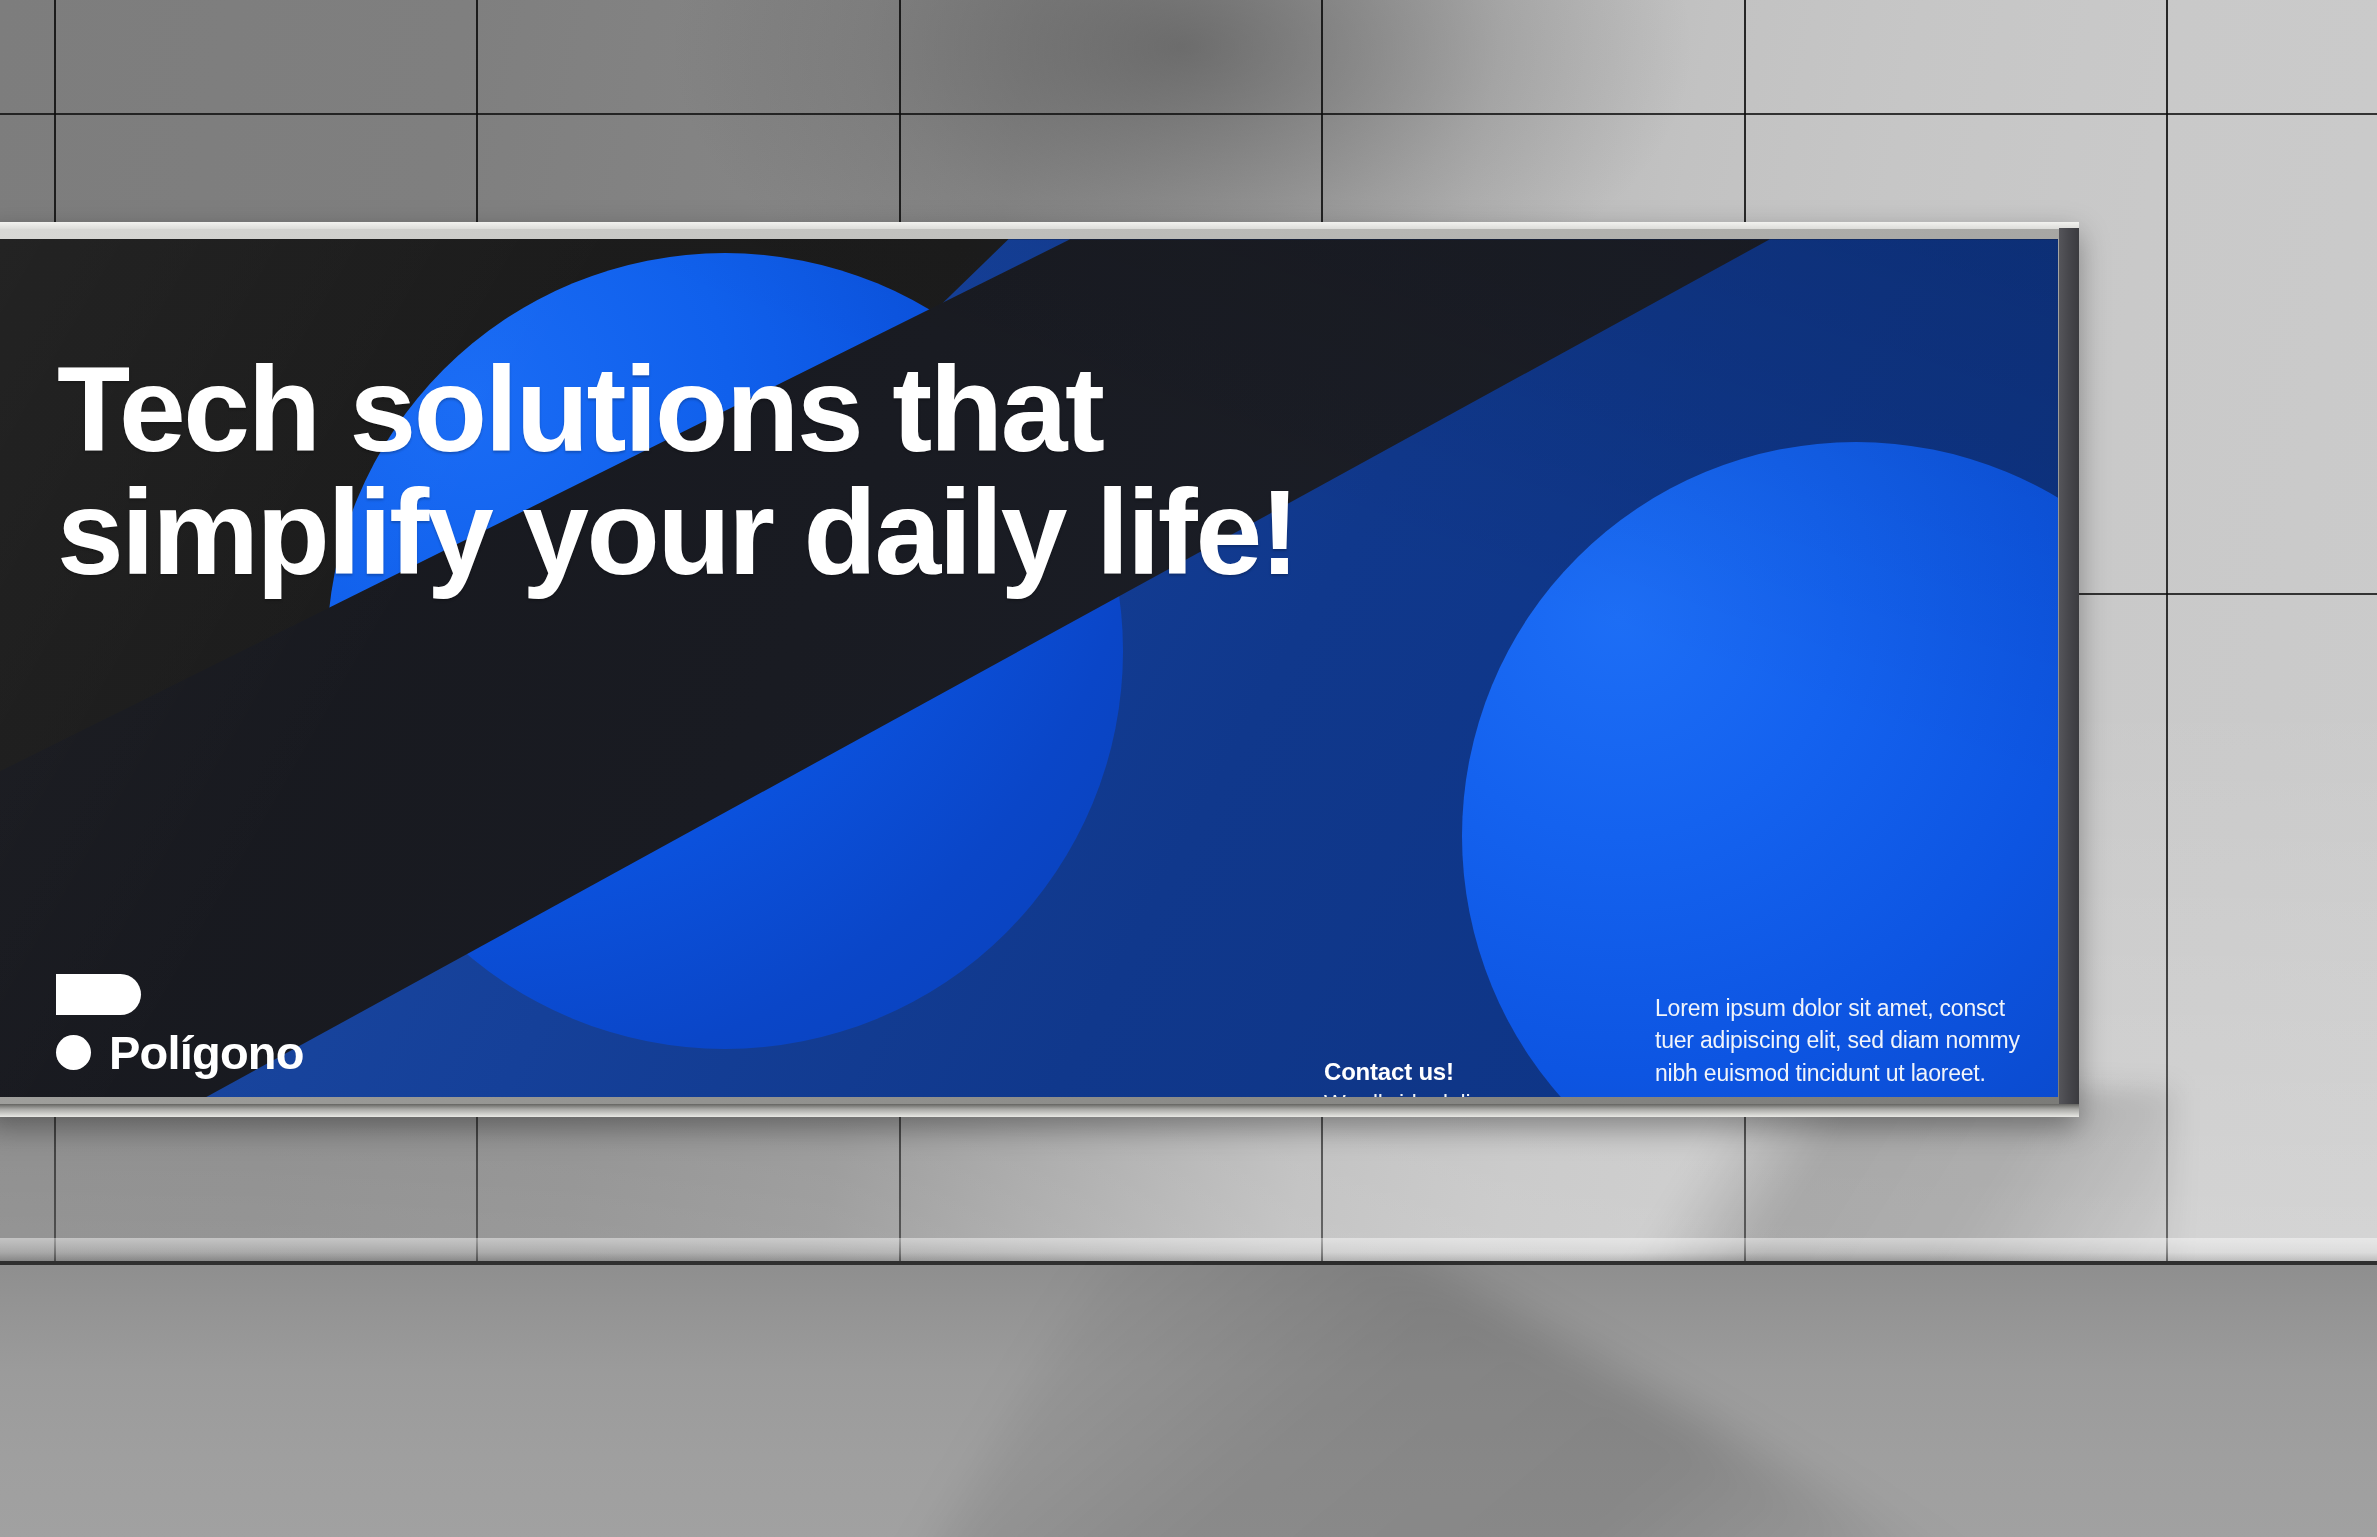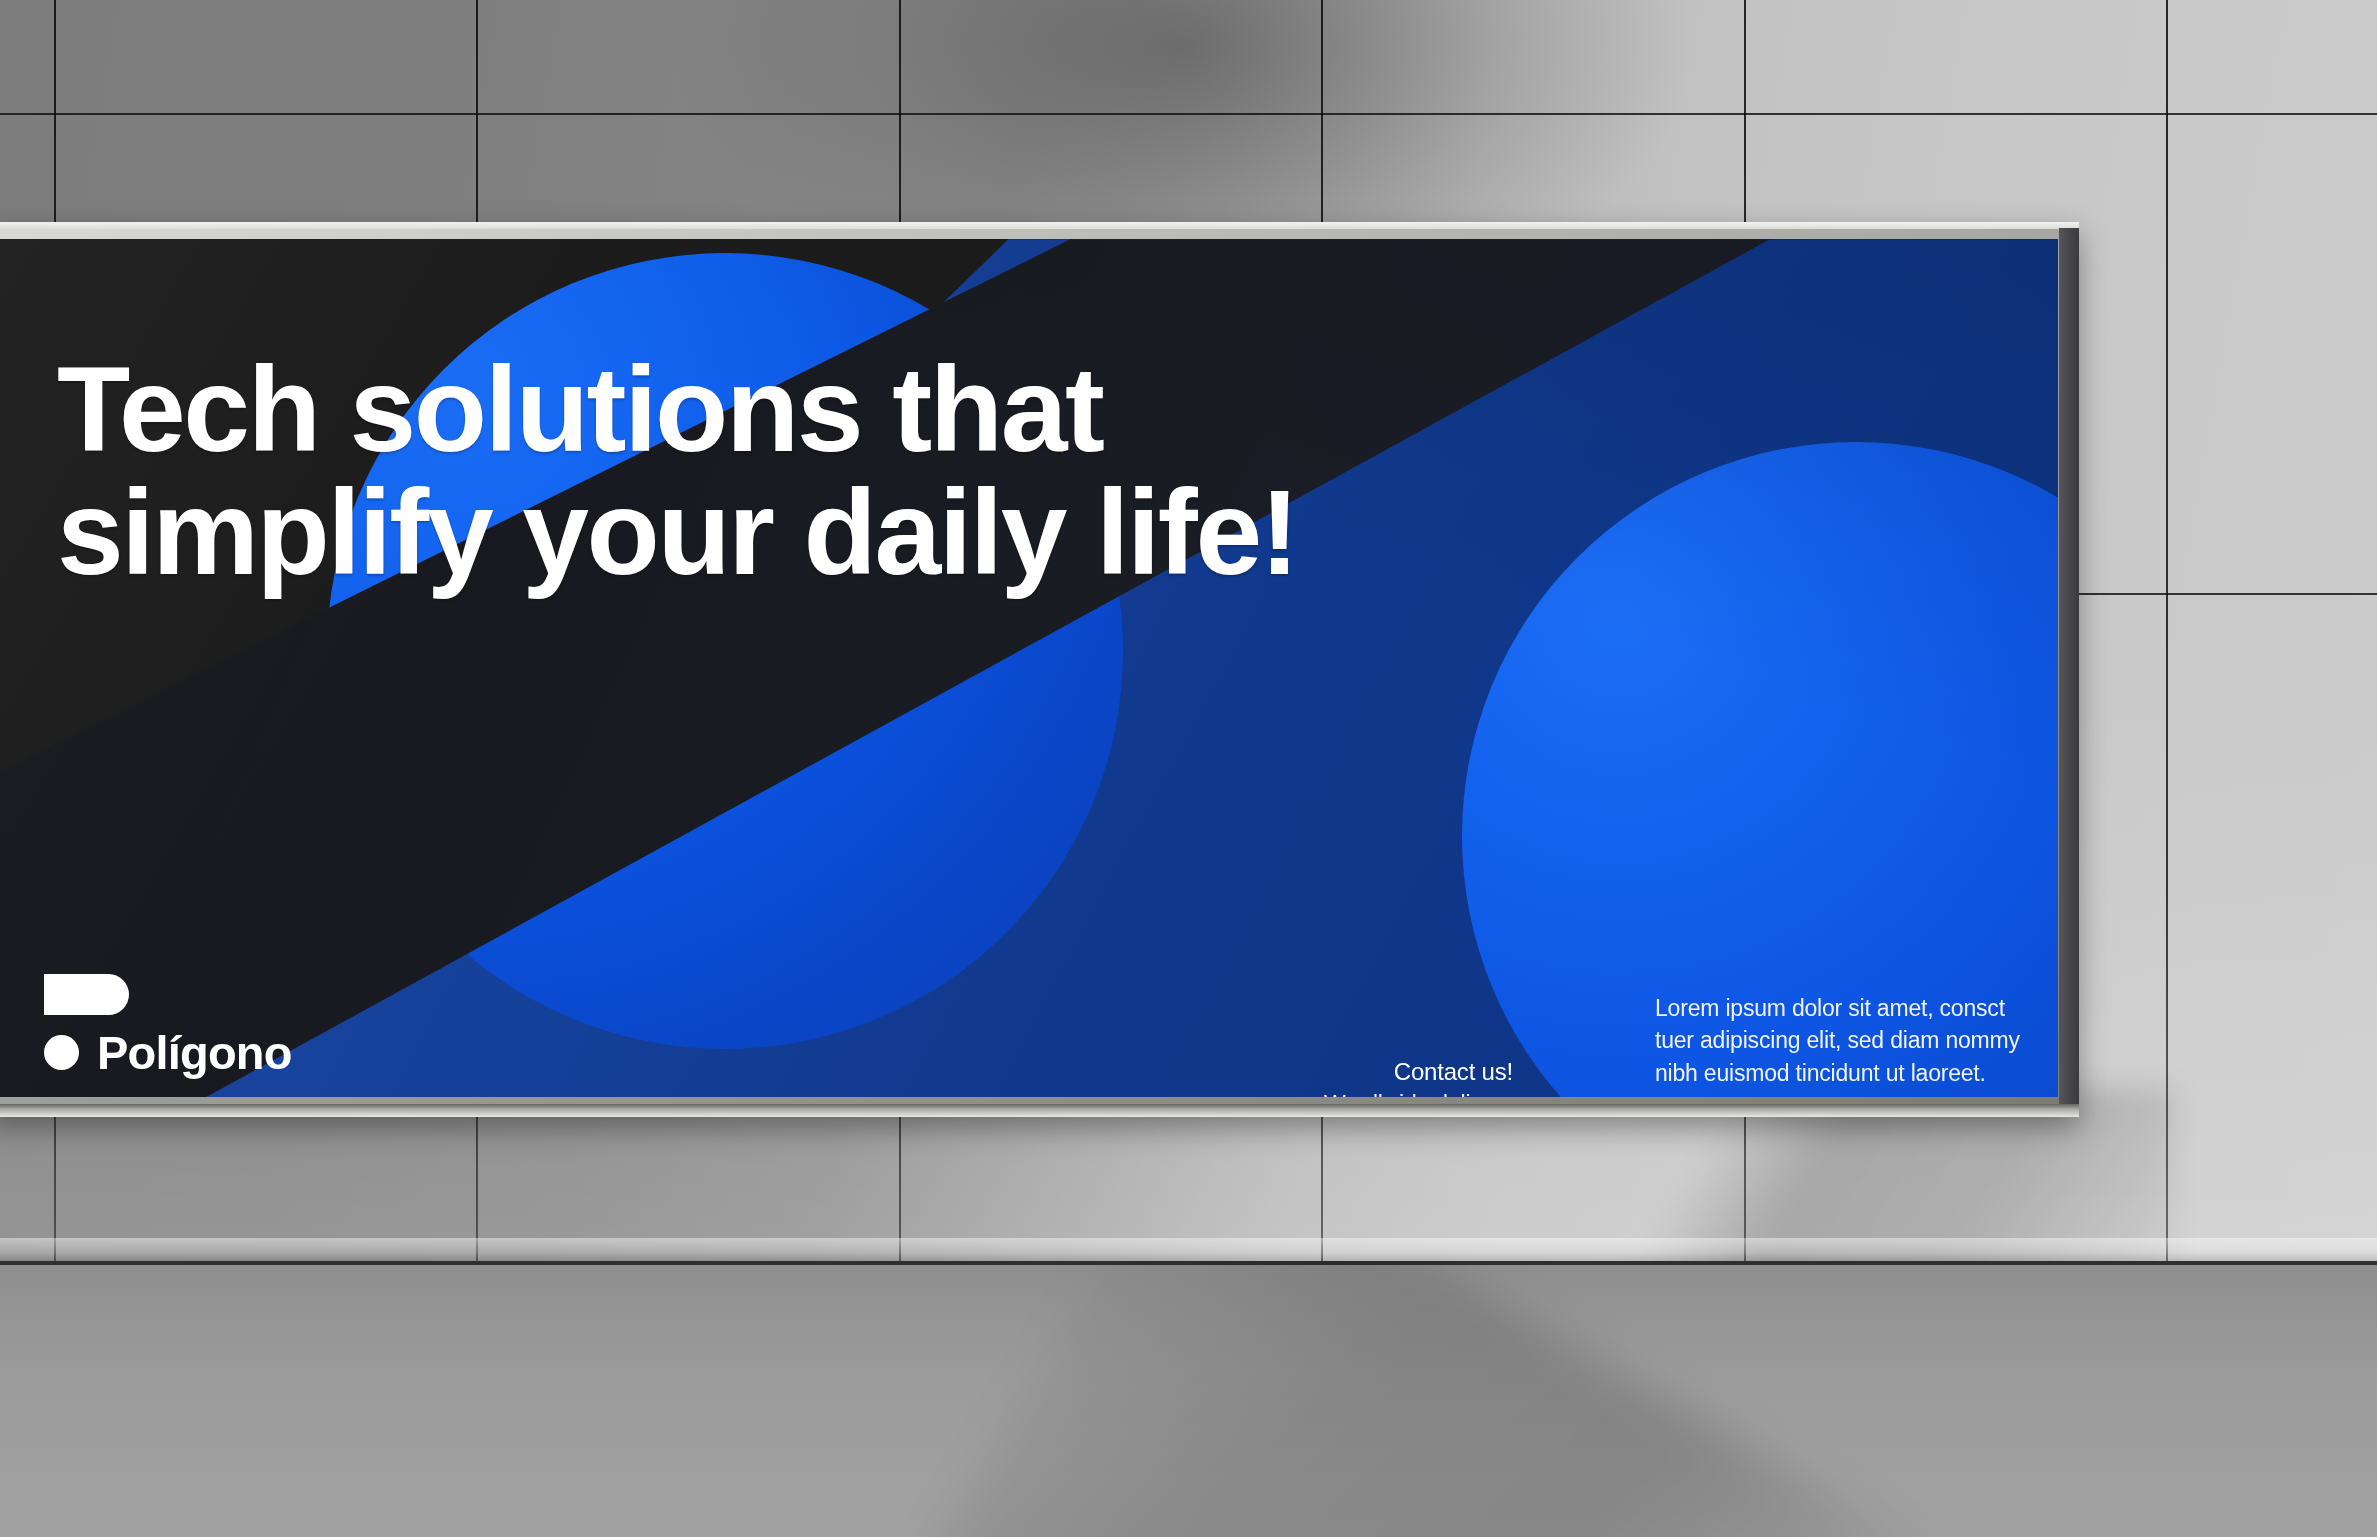--- a/index.html
+++ b/index.html
@@ -189,21 +189,21 @@
     font-size:120px;
     line-height:1.02;
     font-weight:700;
     letter-spacing:-2.4px;
     white-space:pre-line;
     text-shadow:0 1.6px 2.4px rgba(0,0,0,.22);
   }
 
   .logo-block{
     position:absolute;
-    left:44px; top:735px;
+    left:56px; top:735px;
     width:410px;
   }
   .logo-bar{
     width:85px; height:41px;
     background:#ffffff;
     border-radius:0 20.5px 20.5px 0;
     margin-bottom:14px;
   }
   .logo-row{ display:flex; align-items:center; gap:18px; }
   .logo-dot{
@@ -217,21 +217,21 @@
     letter-spacing:-0.8px;
     line-height:1;
   }
 
   .contact-block{
     position:absolute;
     left:1324px; top:817px;
     color:#ffffff;
   }
   .contact-title{
-    font-size:24px; font-weight:400; letter-spacing:-0.2px; line-height:1.36;text-align:right;
+    font-size:24px; font-weight:700; letter-spacing:-0.2px; line-height:1.36;
   }
   .contact-sub{
     font-size:23px; font-weight:400; letter-spacing:-0.2px; line-height:1.36;
     color:#eef2f8;
   }
 
   .right-block{
     position:absolute;
     left:1655px; top:753px;
     width:370px;

